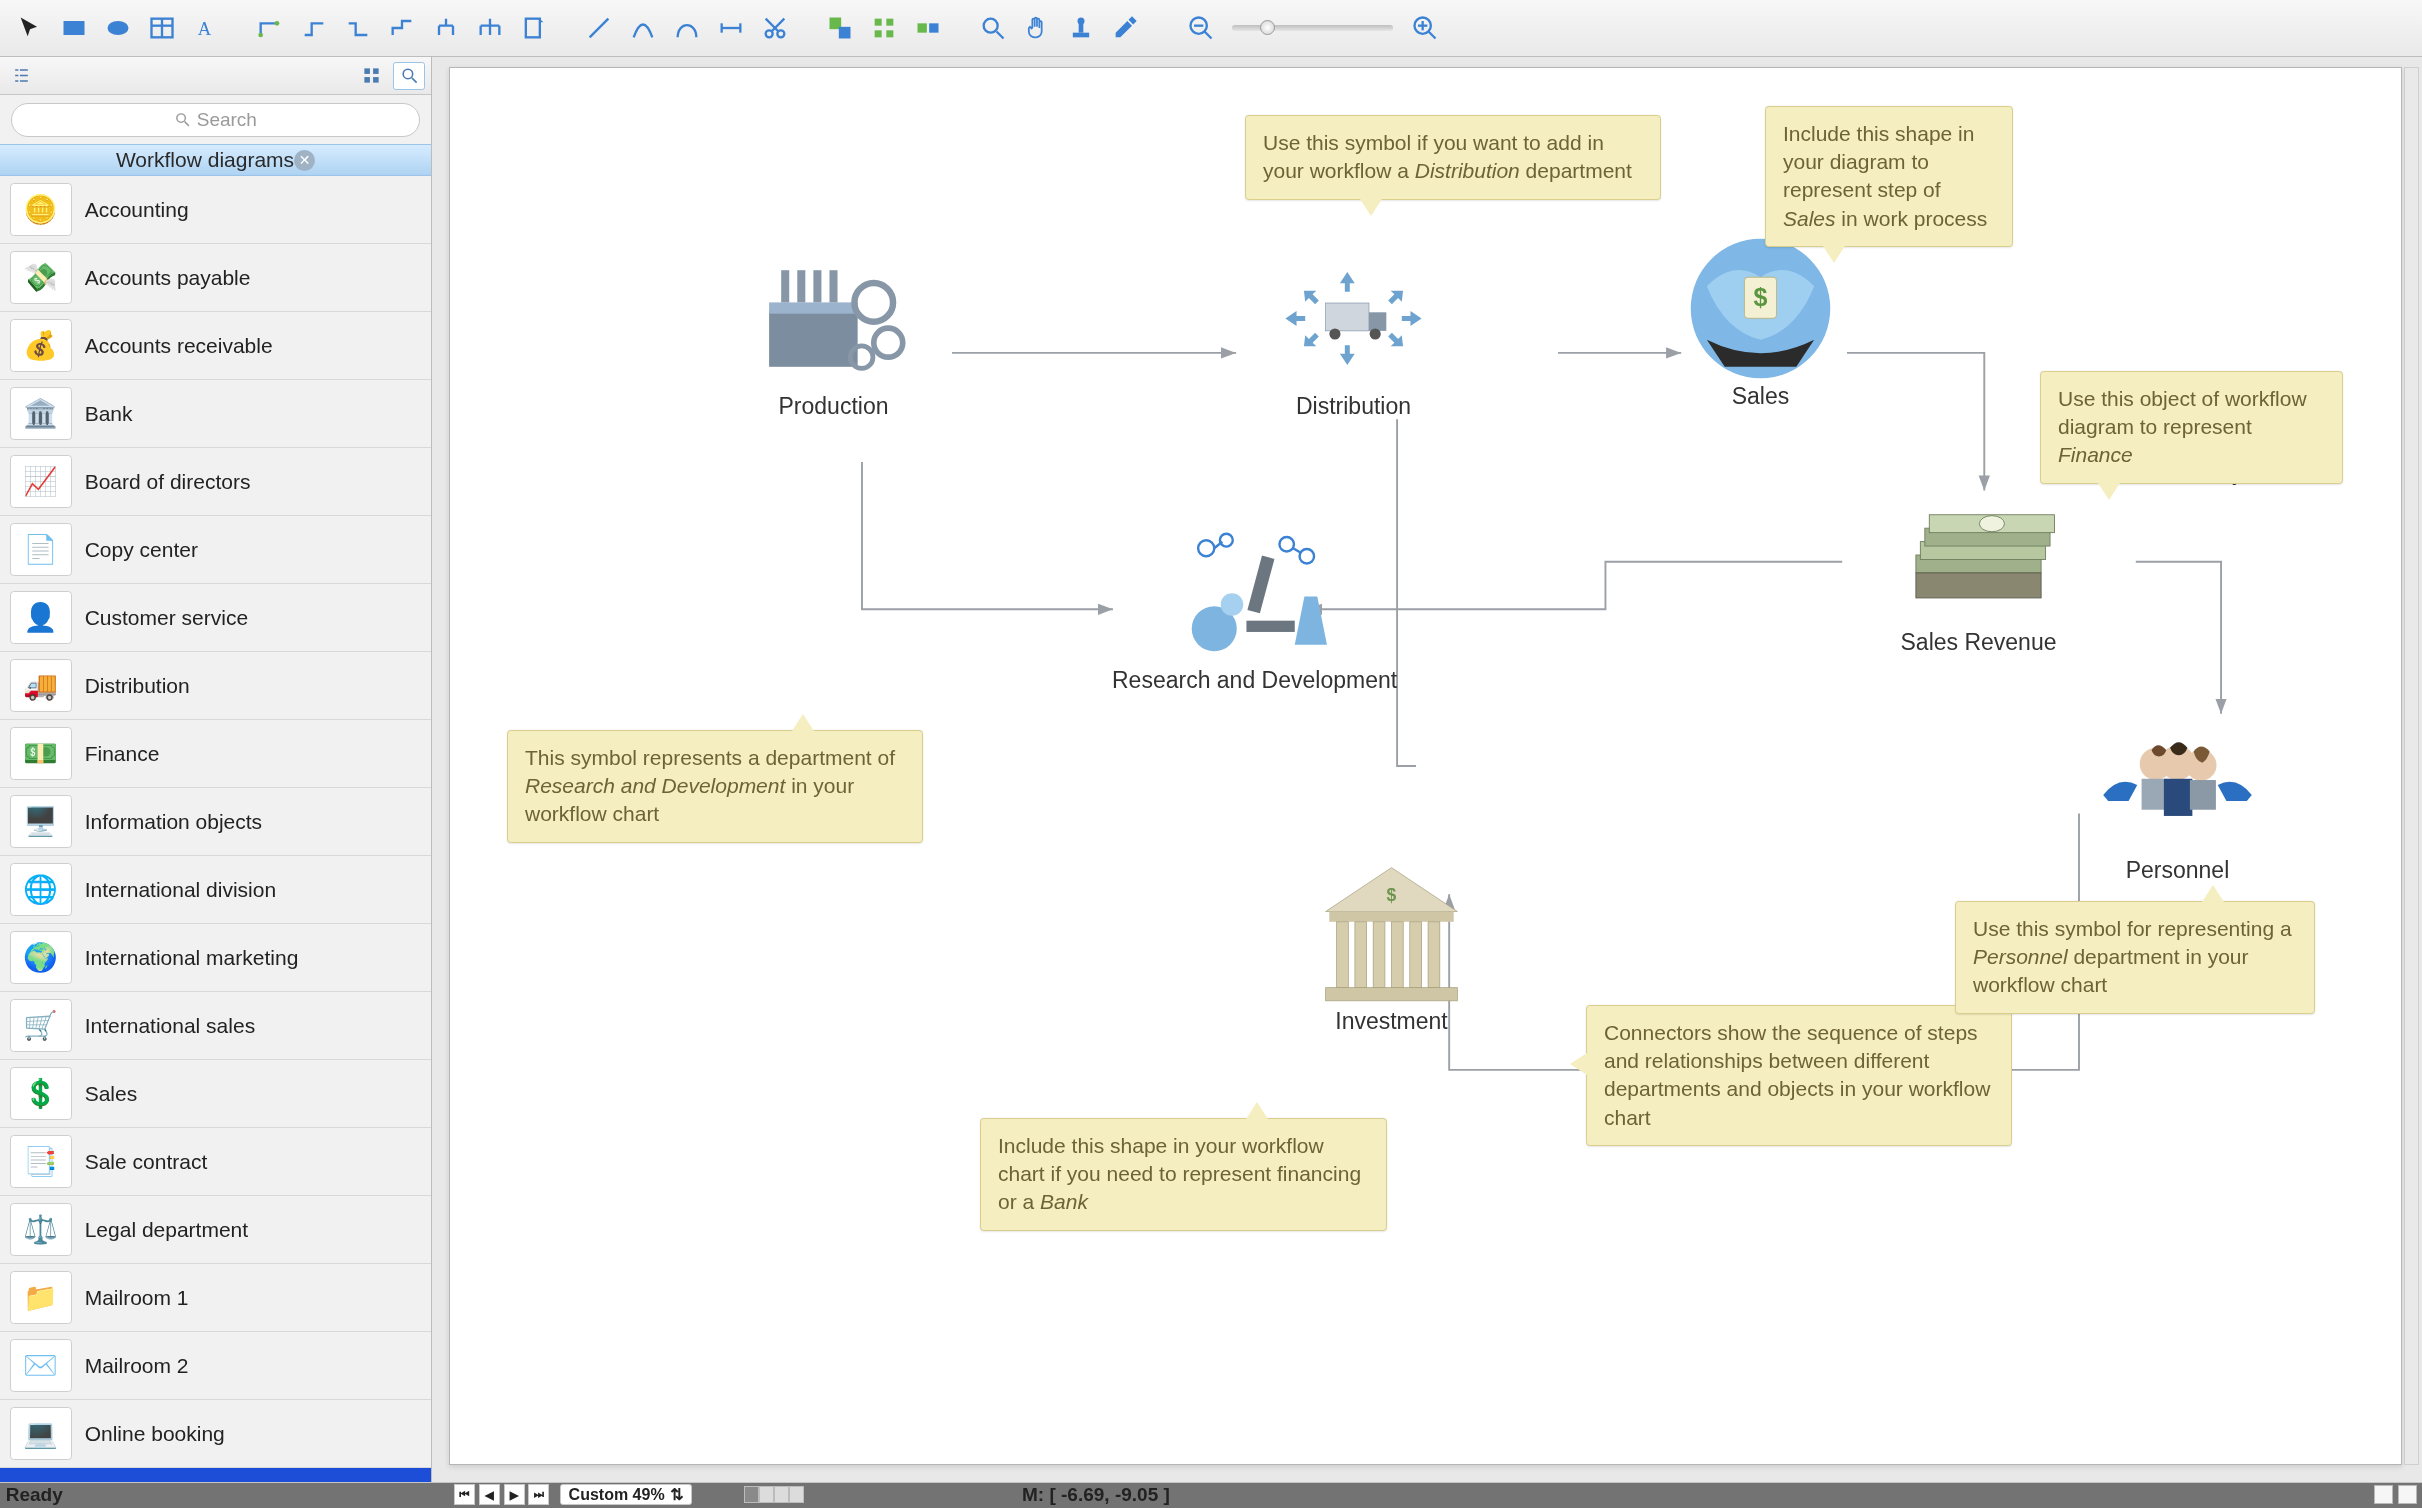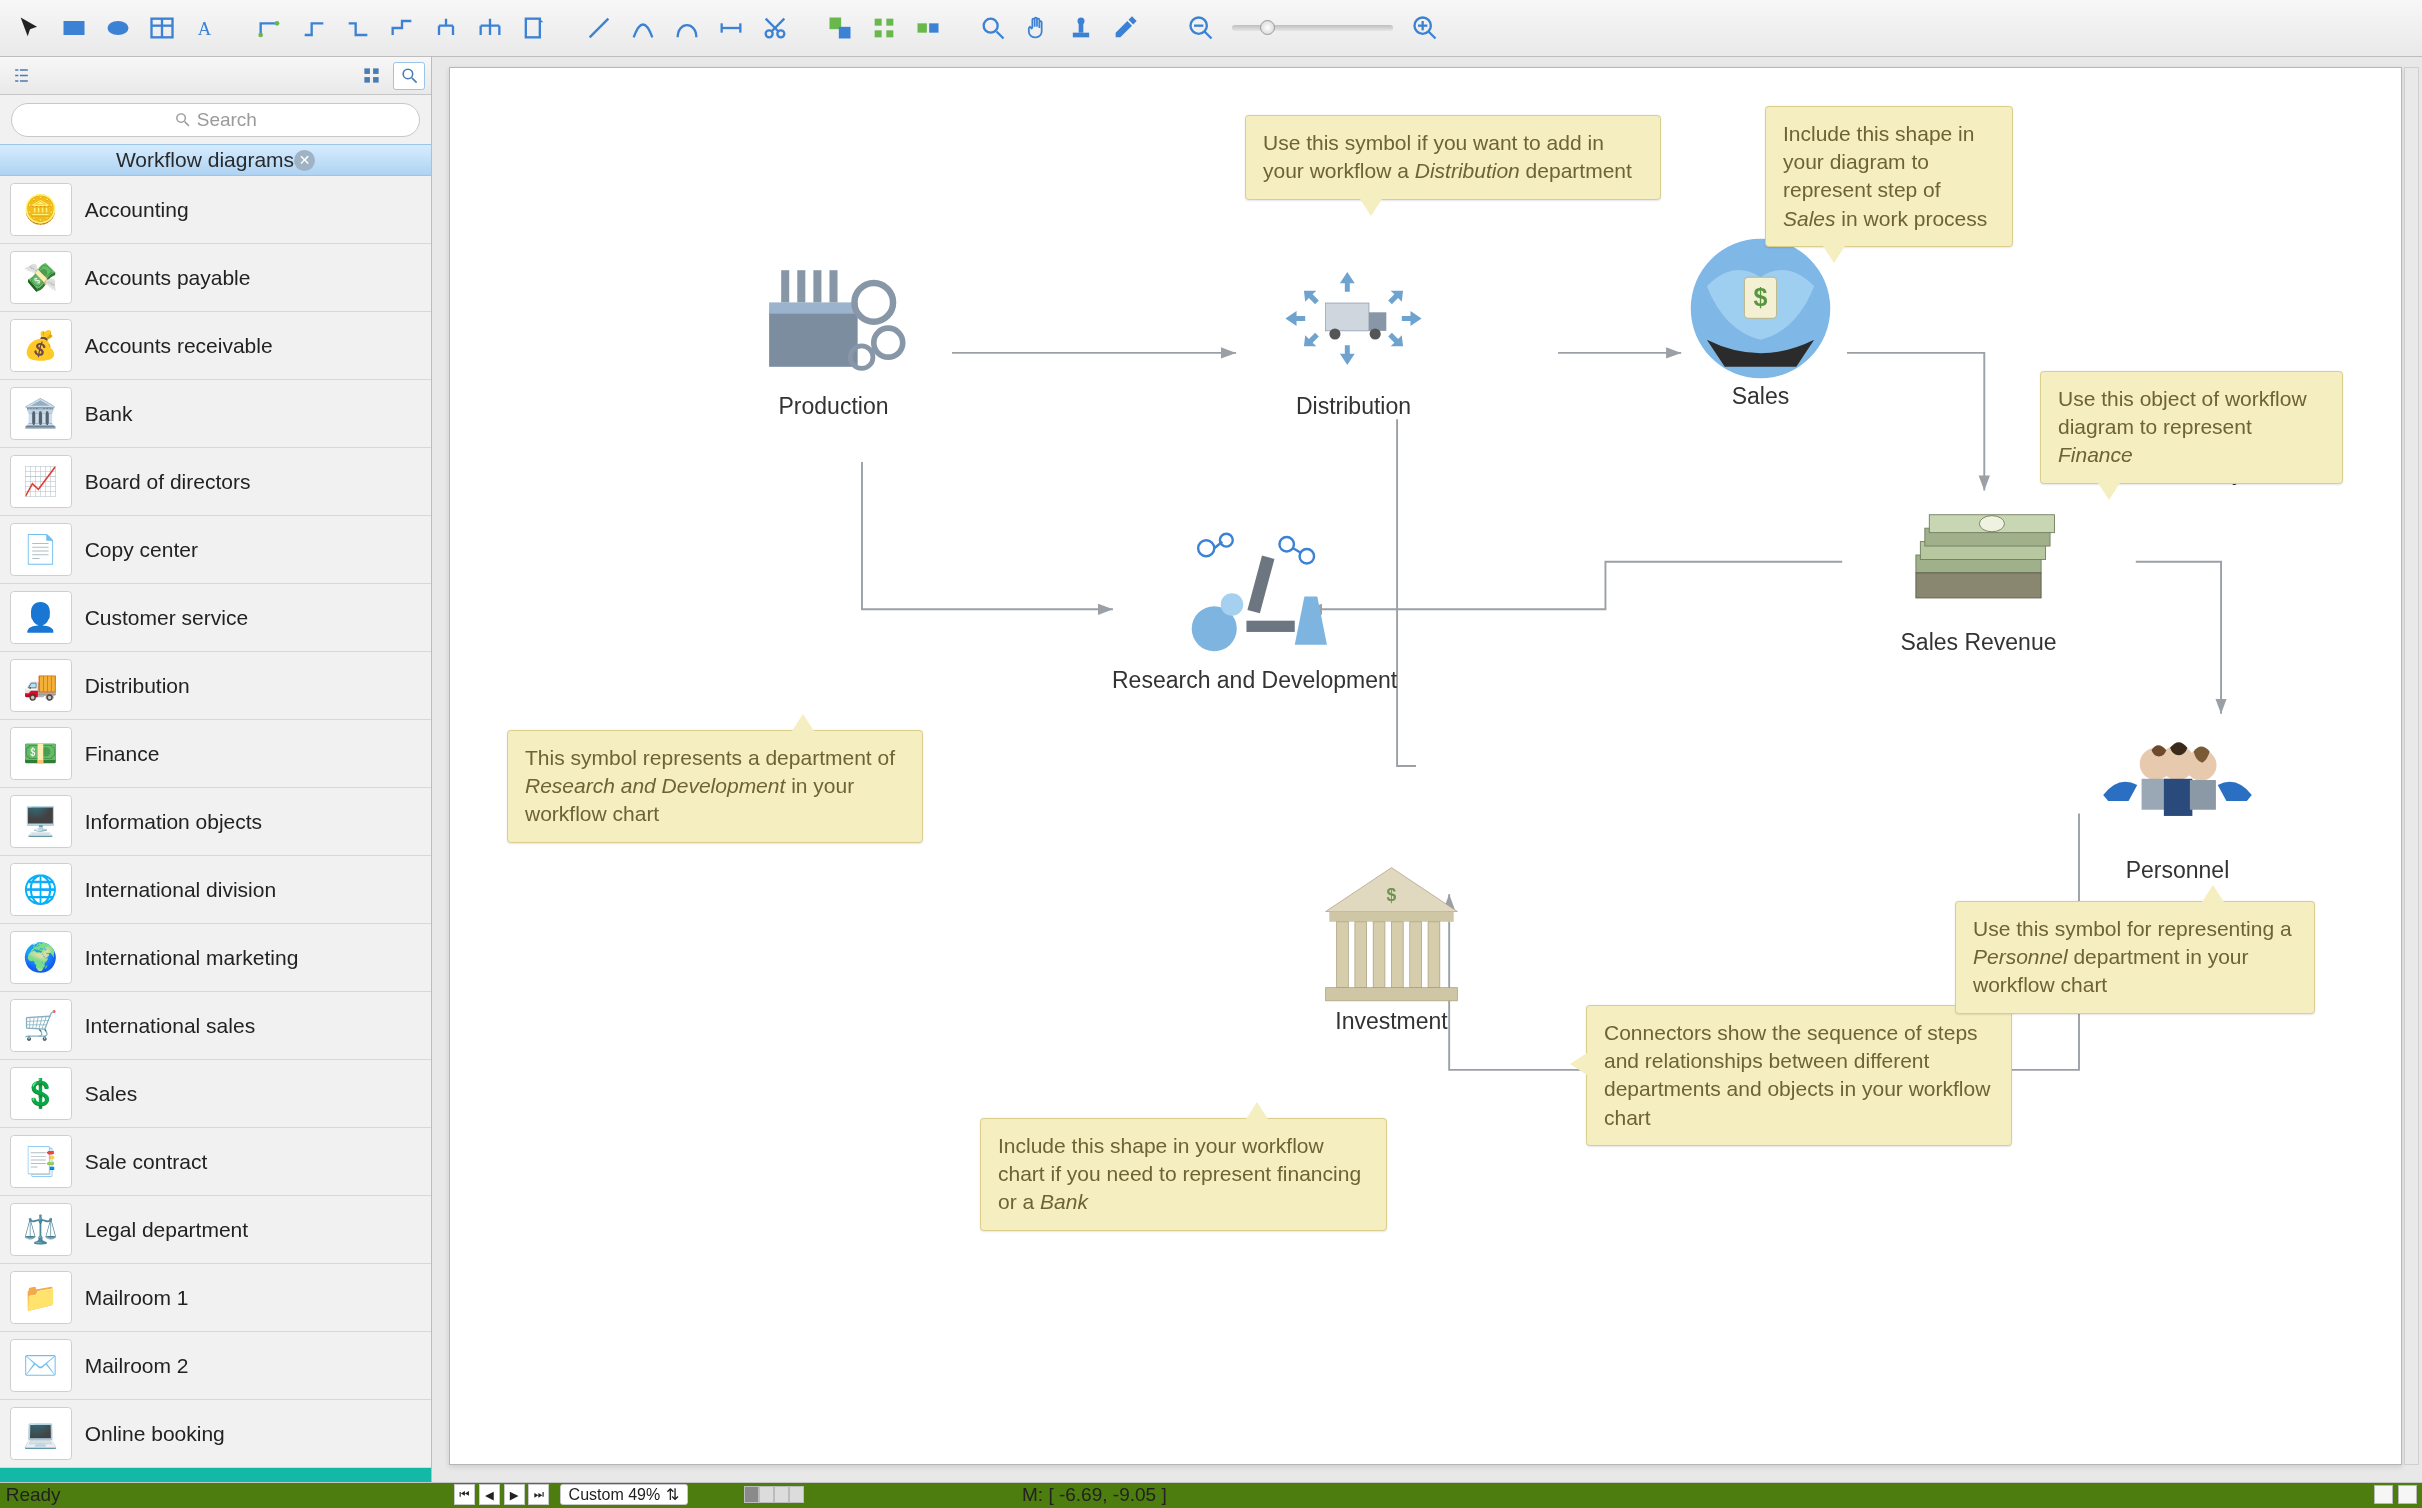--- a/index.html
+++ b/index.html
@@ -47,21 +47,21 @@
     border-radius: 50%;
     position: absolute; top: -4.7px; left: 28px;
   }
 
   
   .body-split { display: flex; height: calc(100% - 57px - 26.5px); }
 
   
   .left-panel {
     width: 432px;
-    background: #14b8a6;
+    background: #1d4ed8;
     border-right: 0.9px solid #bcbcbc;
     display: flex; flex-direction: column;
     overflow: hidden;
   }
   .panel-top {
     height: 38px;
     background: linear-gradient(#f7f7f7,#e9e9e9);
     border-bottom: 0.9px solid #c5c5c5;
     display: flex; align-items: center; padding: 0 5.7px; gap: 5.7px;
   }
@@ -194,26 +194,27 @@
     background:#e9e9e9; border:0.9px solid #cfcfcf;
   }
   .hscroll-wrap {
     position:absolute; left:17px; right:21px; bottom:0; height:17px;
     display:flex;align-items:center;
   }
 
   
   .statusbar {
     height:26.5px;
-    background:#4d7c0f;
+    background:#737373;
     border-top:0.9px solid #c5c5c5;
     display:flex; align-items:center;
     font-size:19px; color:#222;
     padding:0 5.7px; gap:28px;
     position:relative;
+    font-weight:bold;
   }
   .statusbar .zoomsel{
     display:flex;align-items:center;gap:5.7px;
     border:0.9px solid #c9c9c9; background:#fff;
     height:21px; padding:0 7.6px; border-radius:2.8px;
     font-size:16px;
     position:absolute; left:560px; top:1.9px;
   }
   .statusbar .mouse{ position:absolute; left:1022px;}
   .statusbar .pager{

